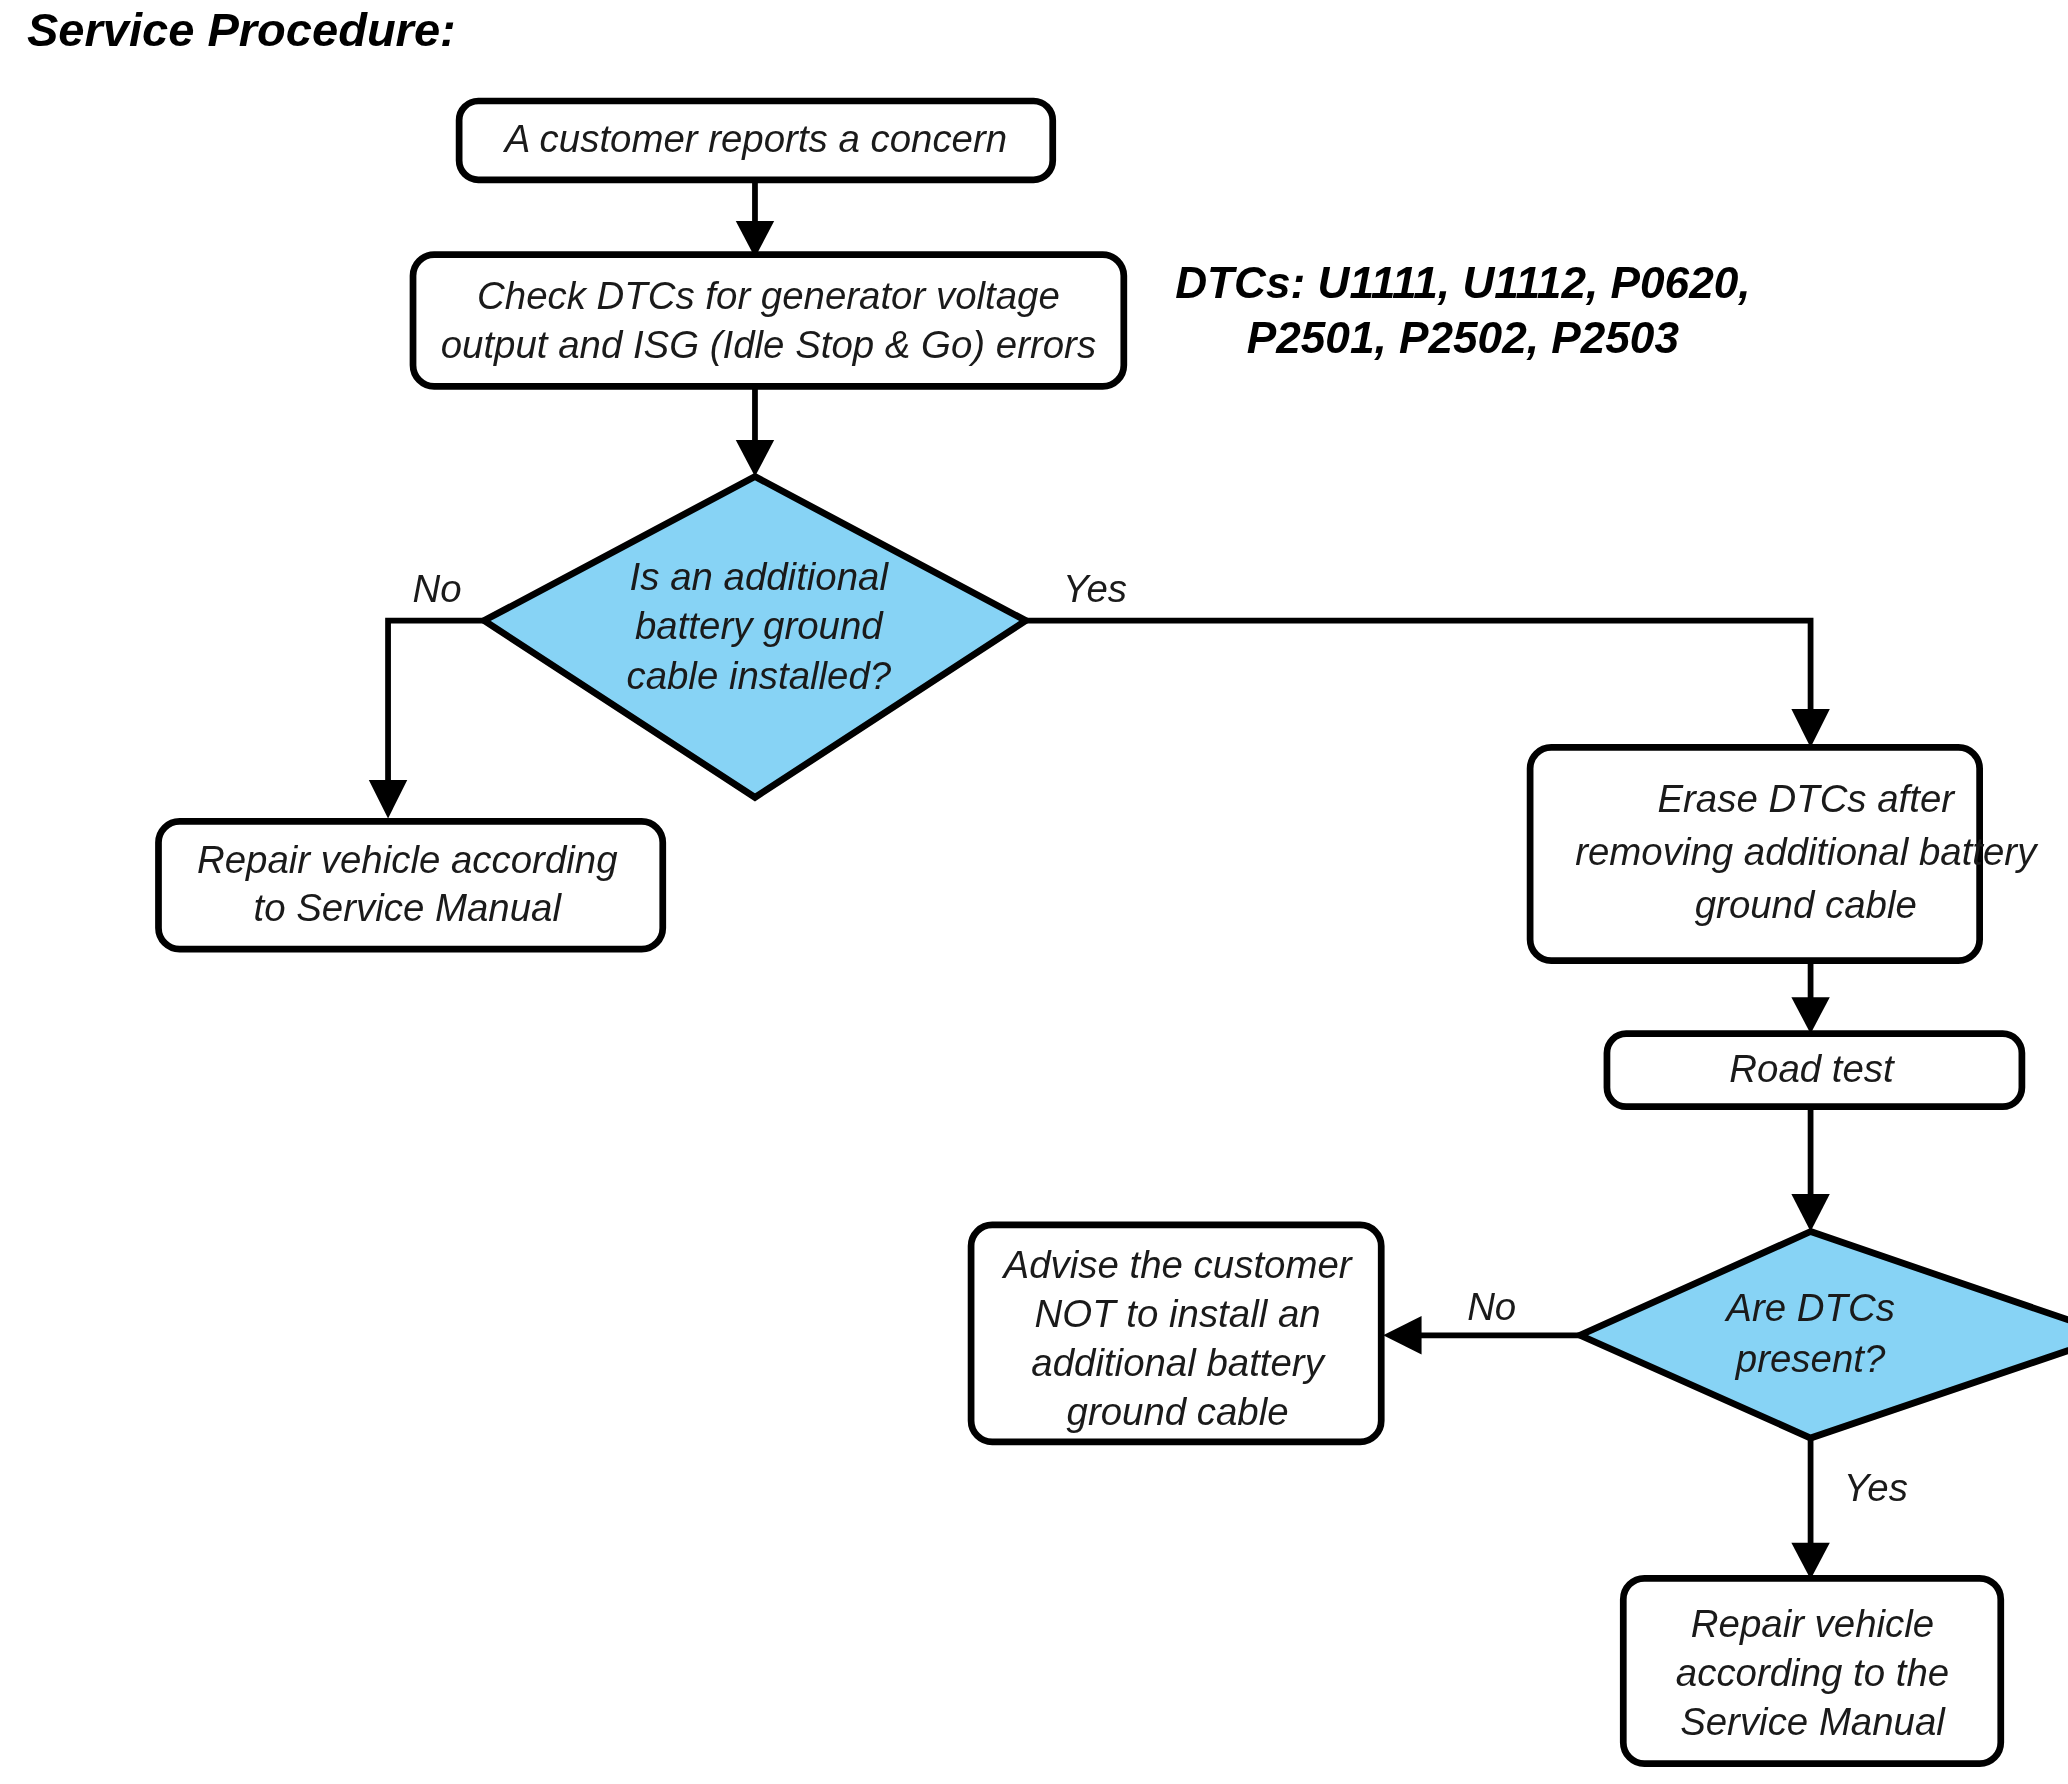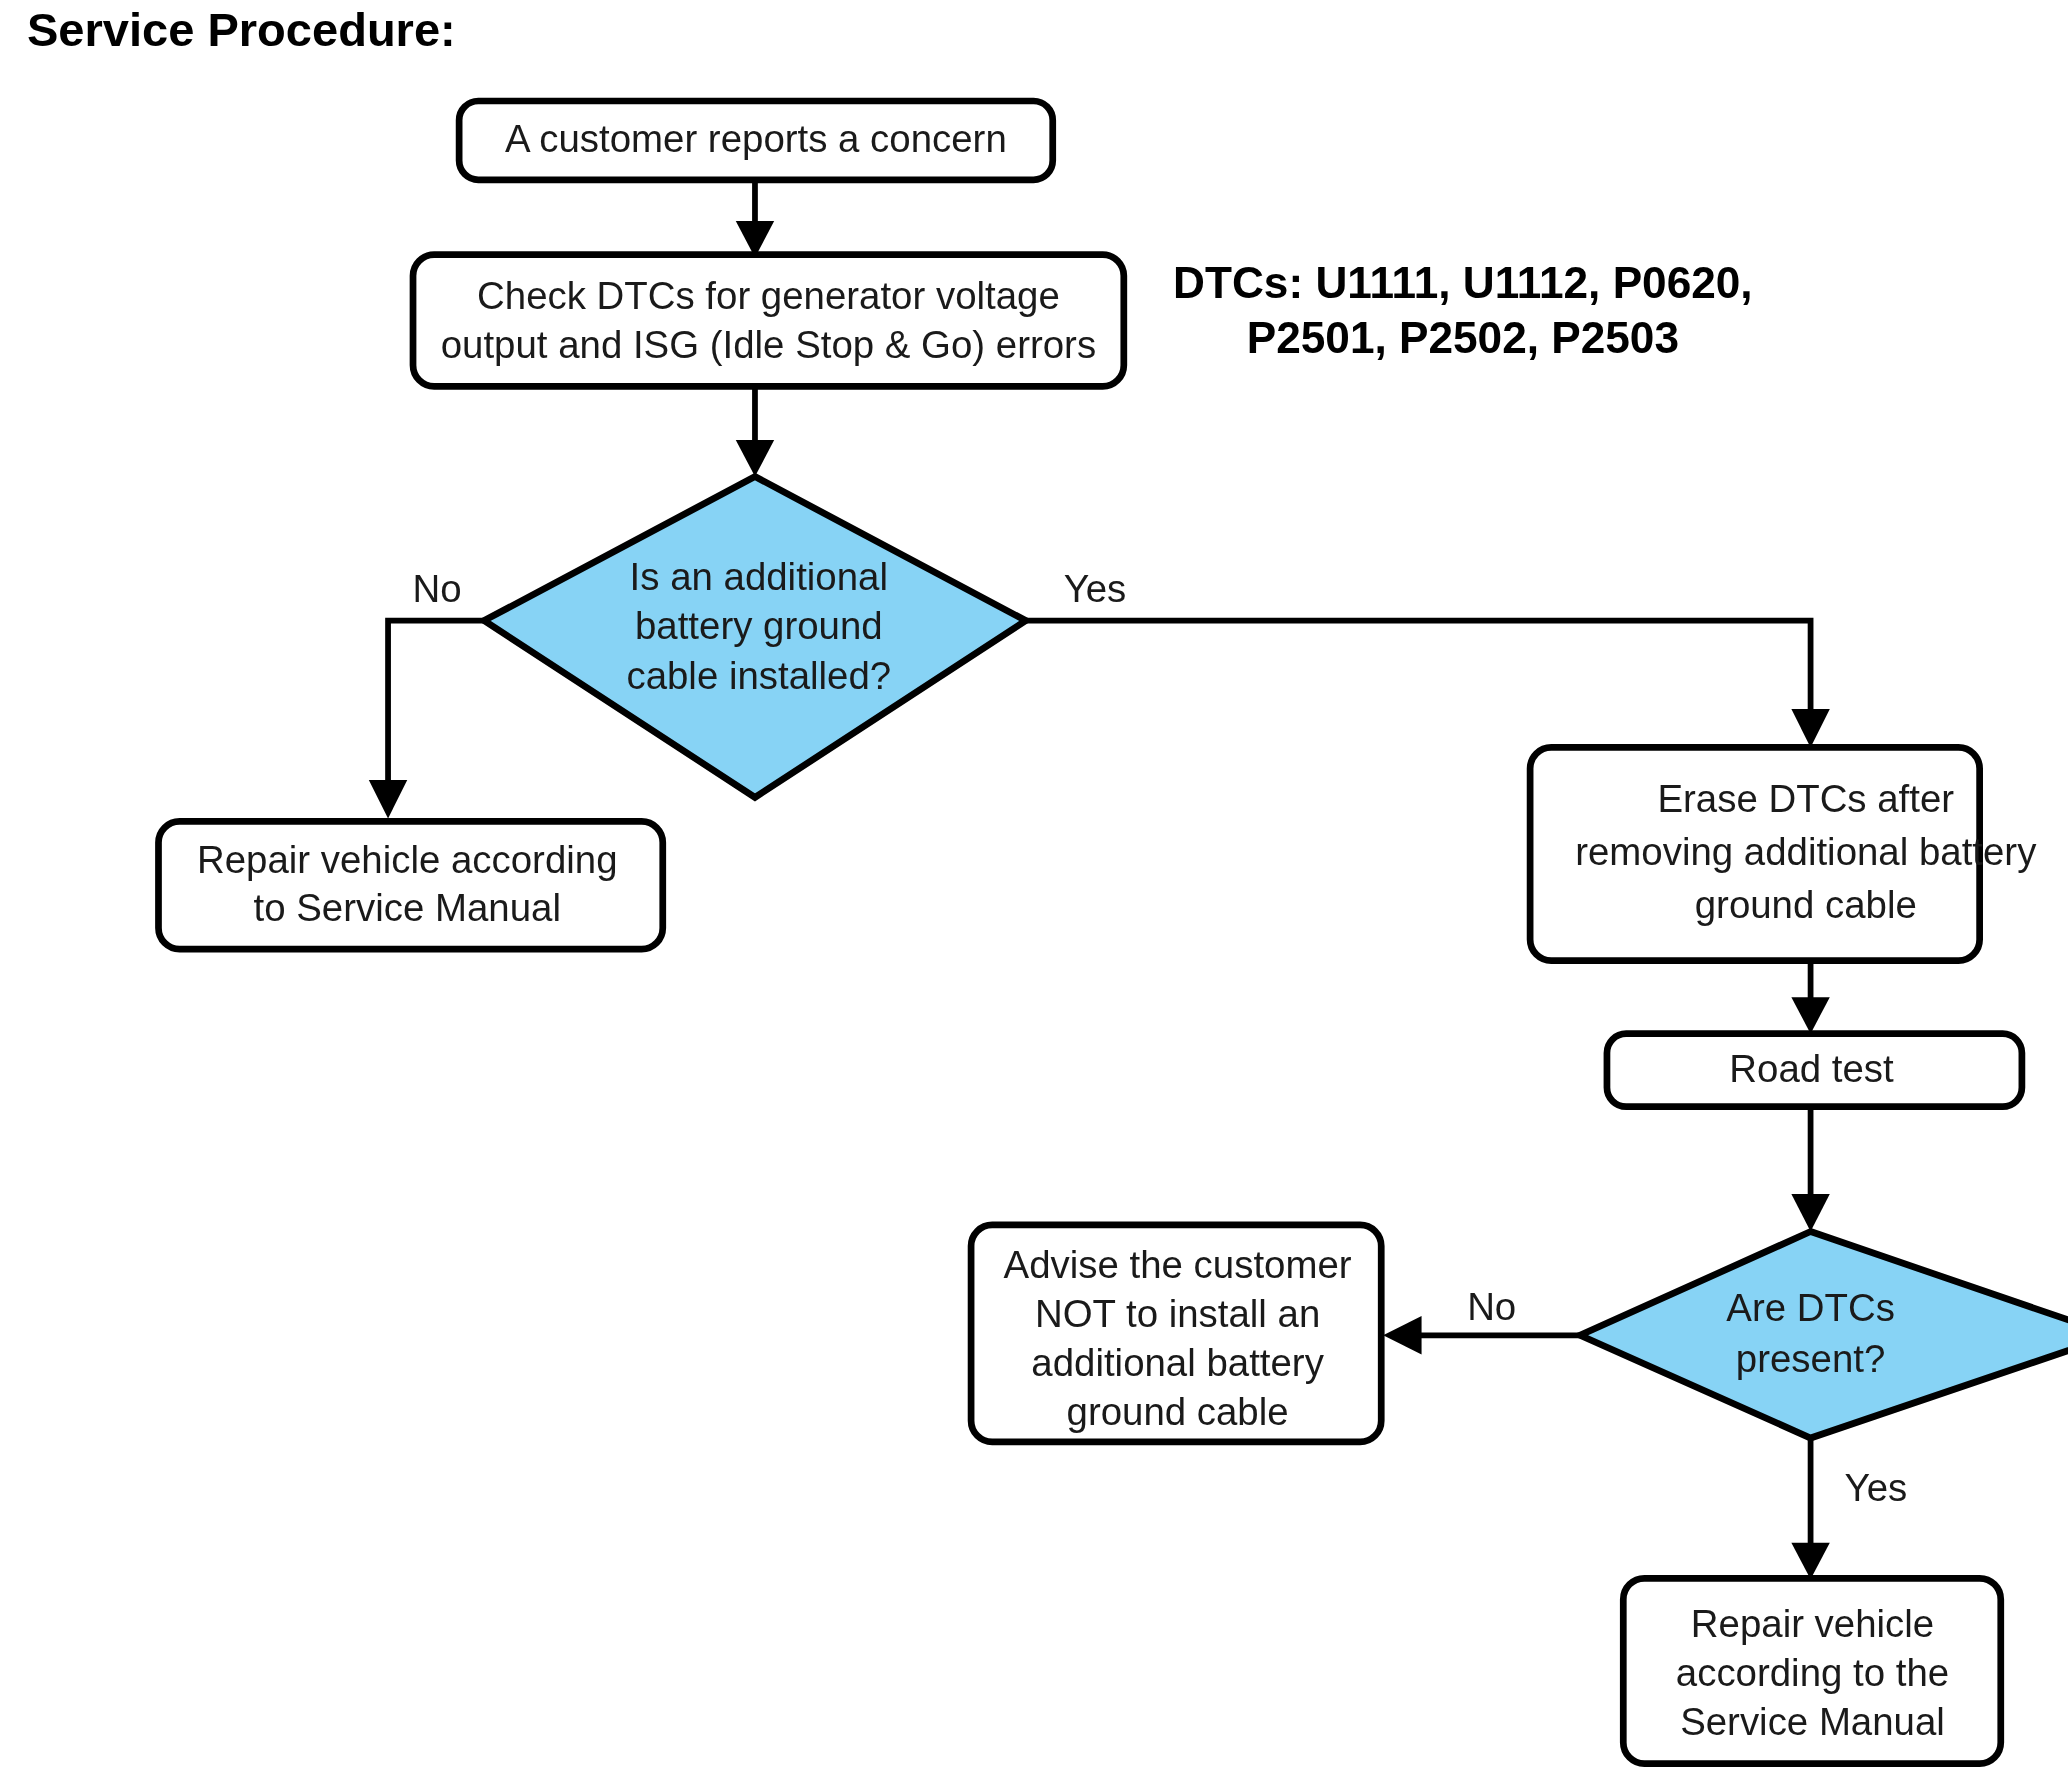--- a/index.html
+++ b/index.html
@@ -13,20 +13,21 @@
     font-family: "Liberation Sans", sans-serif;
     overflow: hidden;
     position: relative;
   }
   #flow-root {
     position: absolute;
     left: 0;
     top: 0;
     width: 2068px;
     height: 1784px;
+    font-style: italic;
   }
   svg { display: block; }
   .node-box {
     fill: #ffffff;
     stroke: #000000;
     stroke-width: 7;
   }
   .node-diamond {
     stroke: #000000;
     stroke-width: 7;

